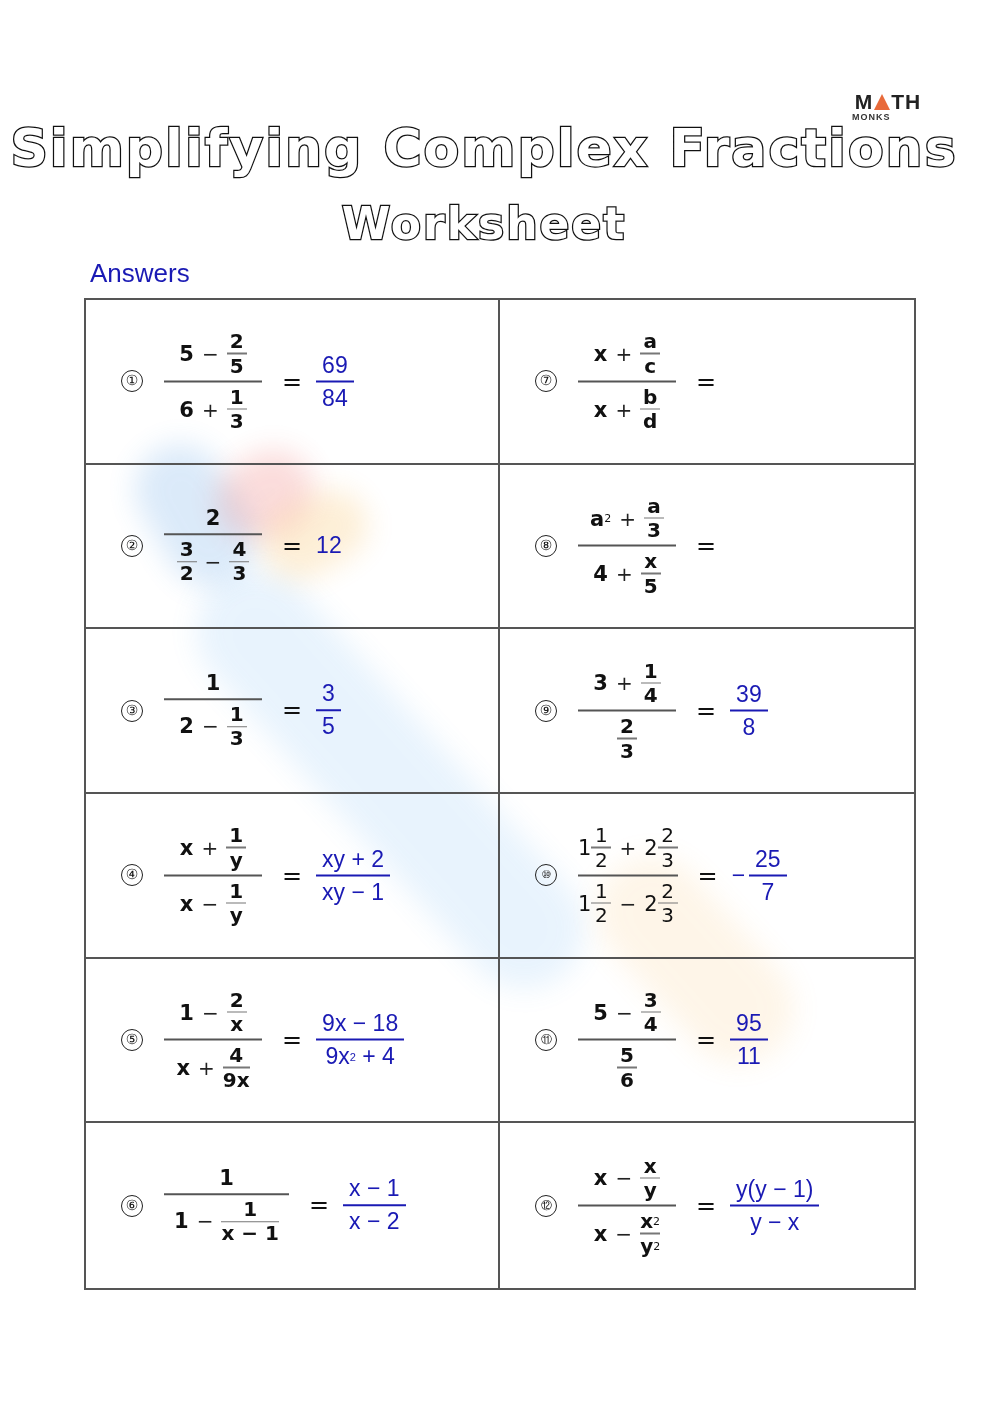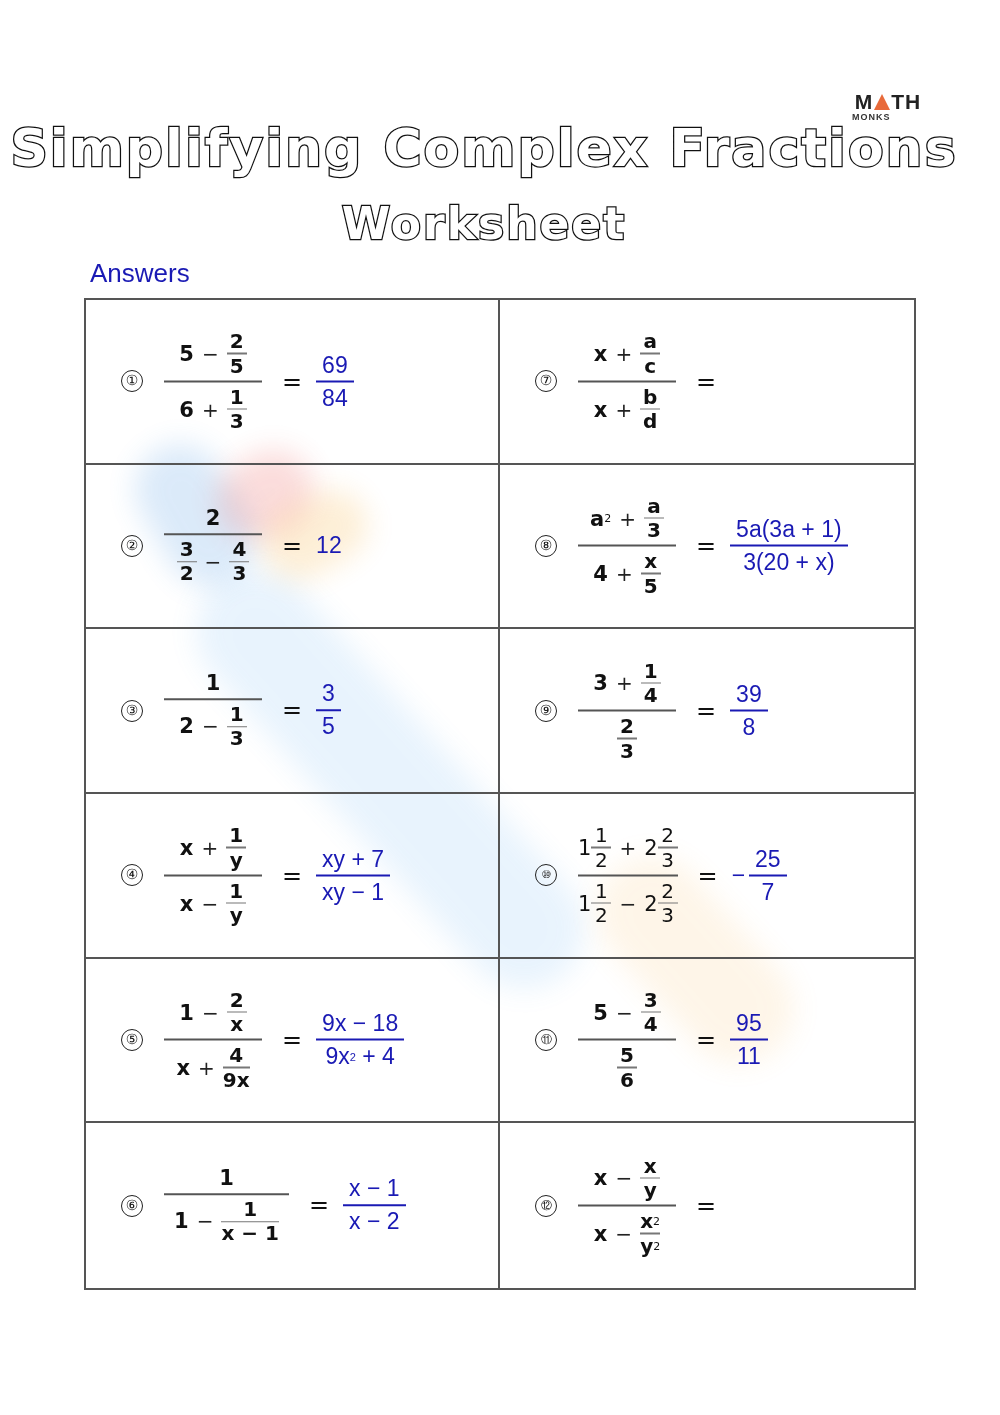--- a/index.html
+++ b/index.html
@@ -189,25 +189,20 @@
             <span>4</span>
             <span class="op">+</span>
           <span class="frac sm">
               <span class="n">x</span>
               <span class="bar"></span>
               <span class="d">5</span>
             </span>
           </div>
       </div>
       <span class="eq">=</span>
-      <div class="frac ans">
-        <span class="n">5a(3a + 1)</span>
-          <span class="bar"></span>
-          <span class="d">3(20 + x)</span>
-      </div>
     </div>
   </div>
 
   <div class="cell">
     <div class="num">③</div>
     <div class="expr">
       <div class="frac big q">
         <div class="n">1</div>
         <div class="bar"></div>
         <div class="d">
@@ -279,21 +274,21 @@
             <span class="op">−</span>
           <span class="frac sm">
               <span class="n">1</span>
               <span class="bar"></span>
               <span class="d">y</span>
             </span>
           </div>
       </div>
       <span class="eq">=</span>
       <div class="frac ans">
-        <span class="n">xy + 7</span>
+        <span class="n">xy + 2</span>
           <span class="bar"></span>
           <span class="d">xy − 1</span>
       </div>
     </div>
   </div>
 
   <div class="cell">
     <div class="num small">⑩</div>
     <div class="expr">
       <div class="frac big q">
@@ -464,16 +459,21 @@
               </span>
             <span class="bar"></span>
             <span class="d">
                 <span>y</span>
                 <span class="sup">2</span>
               </span>
           </span>
           </div>
       </div>
       <span class="eq">=</span>
+      <div class="frac ans">
+        <span class="n">y(y − 1)</span>
+          <span class="bar"></span>
+          <span class="d">y − x</span>
+      </div>
     </div>
   </div>
 
 </div>
 
 </body></html>

